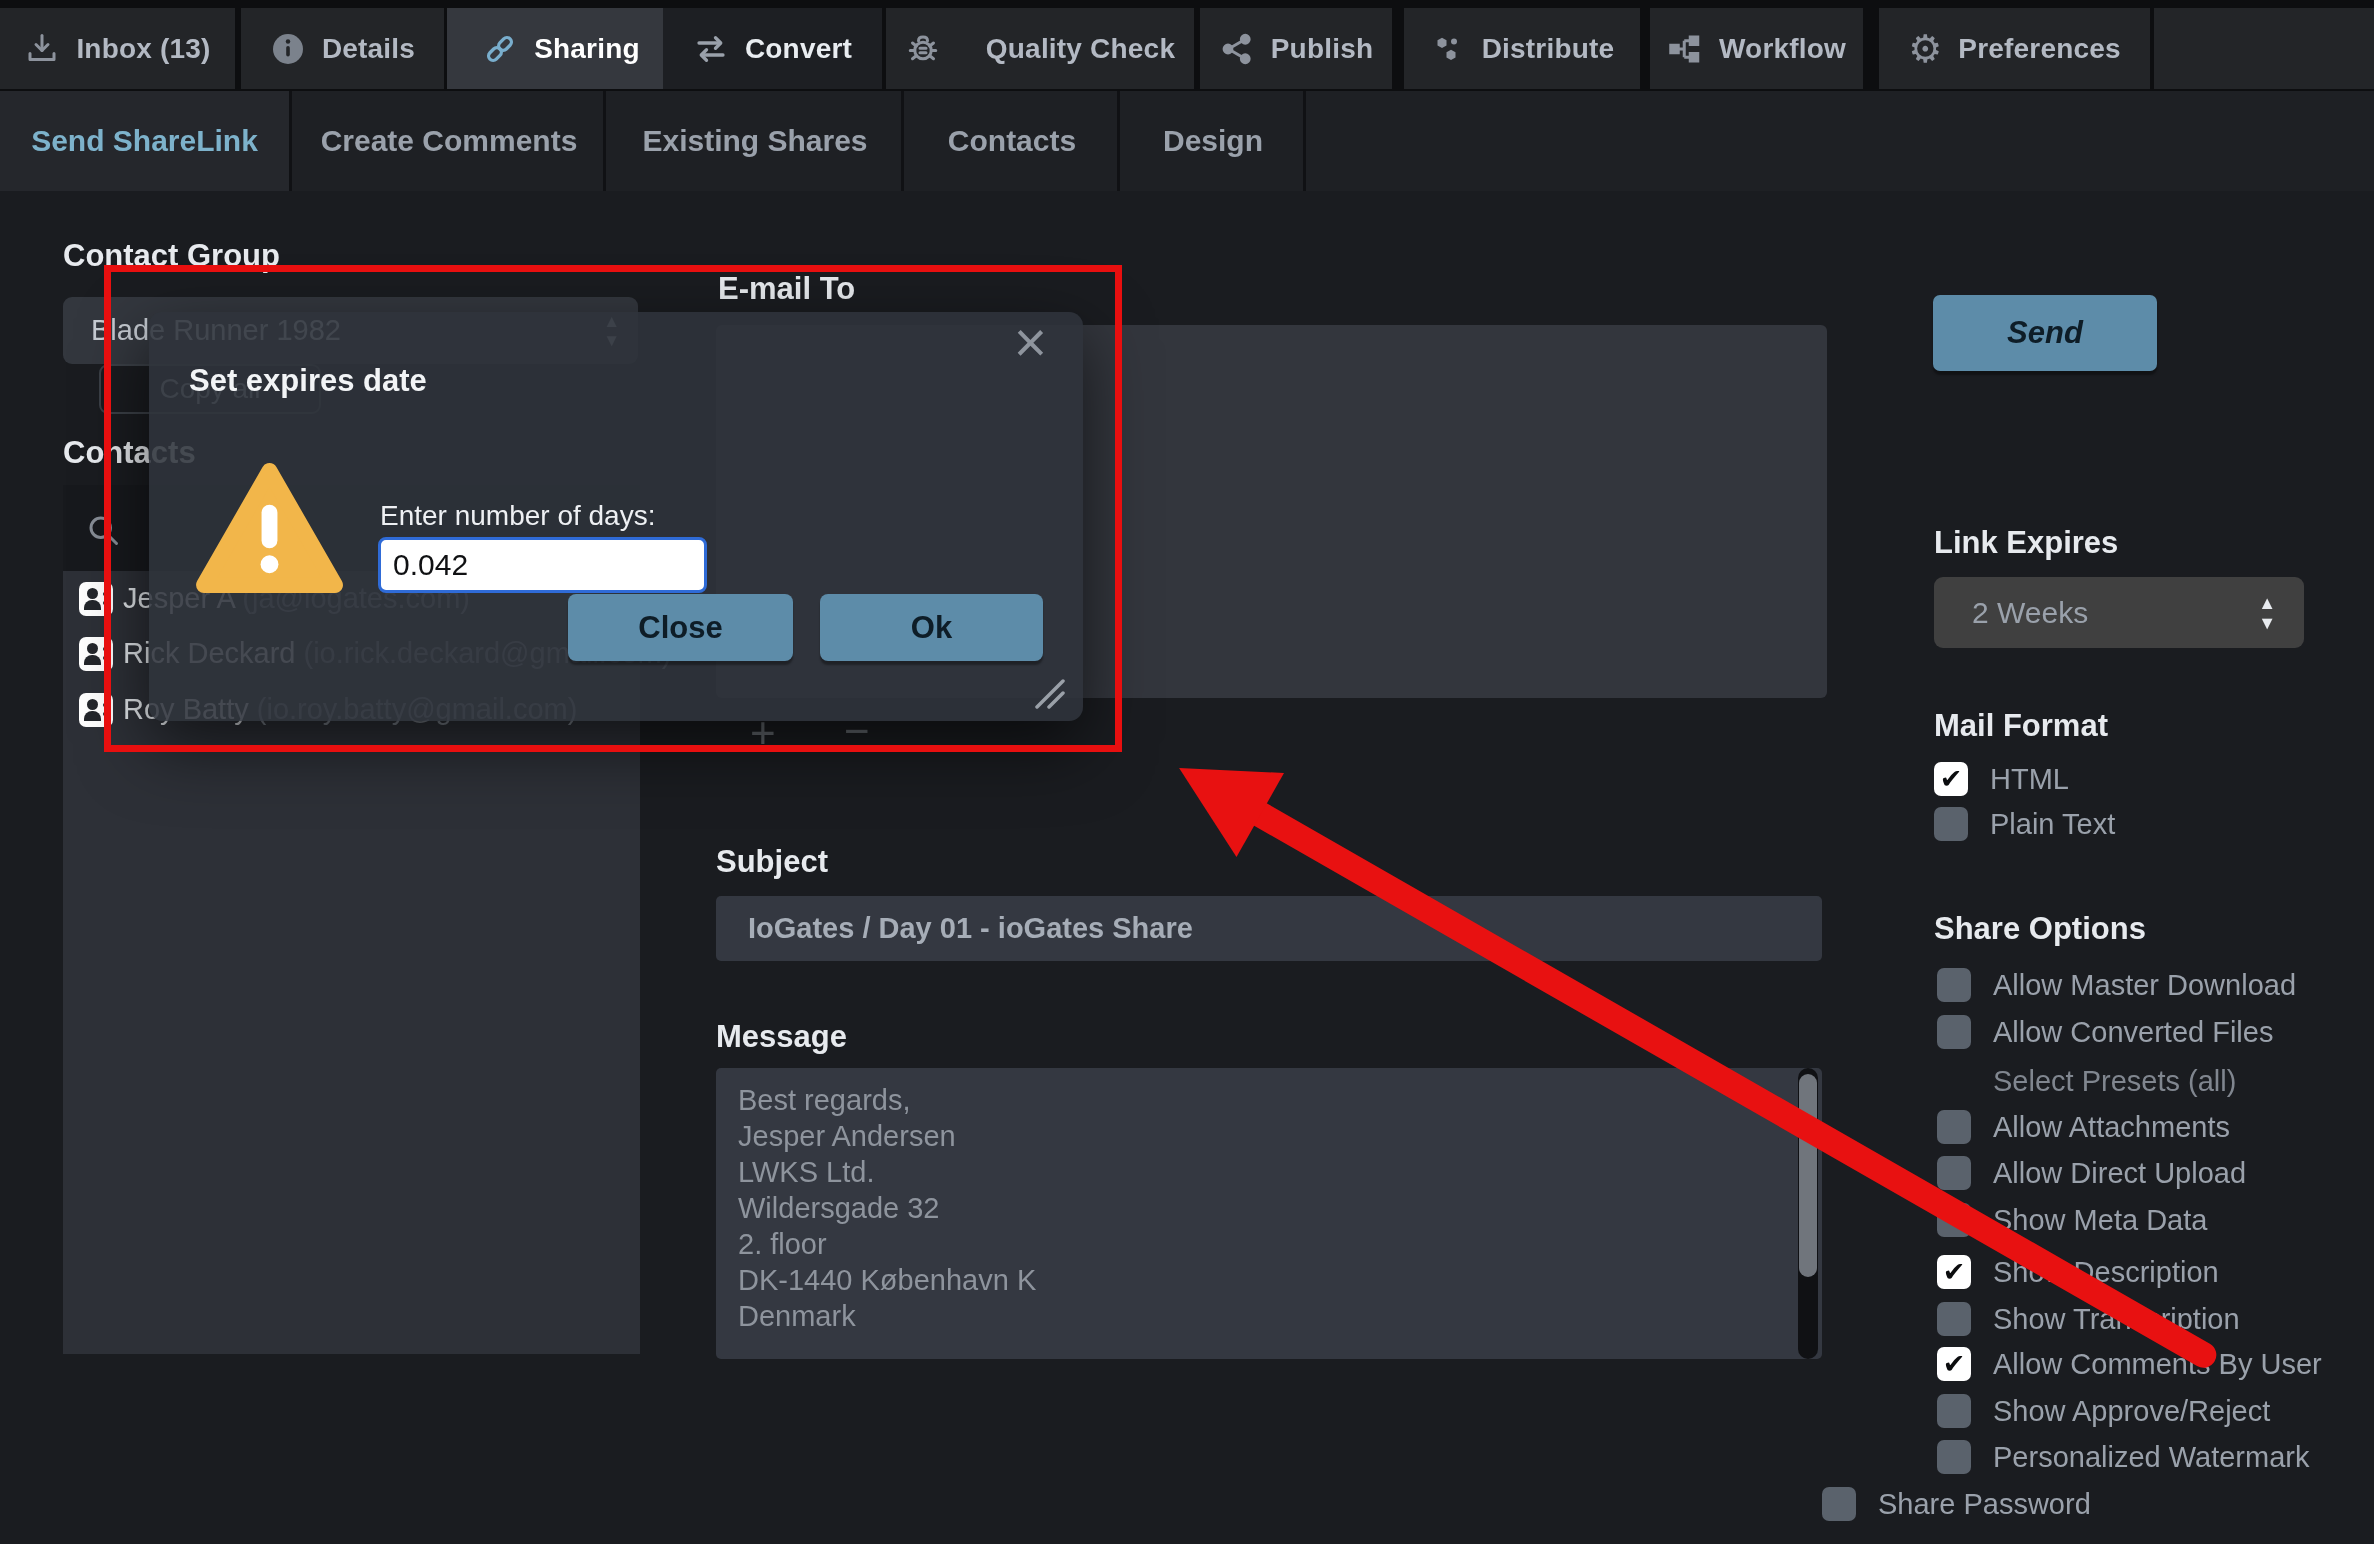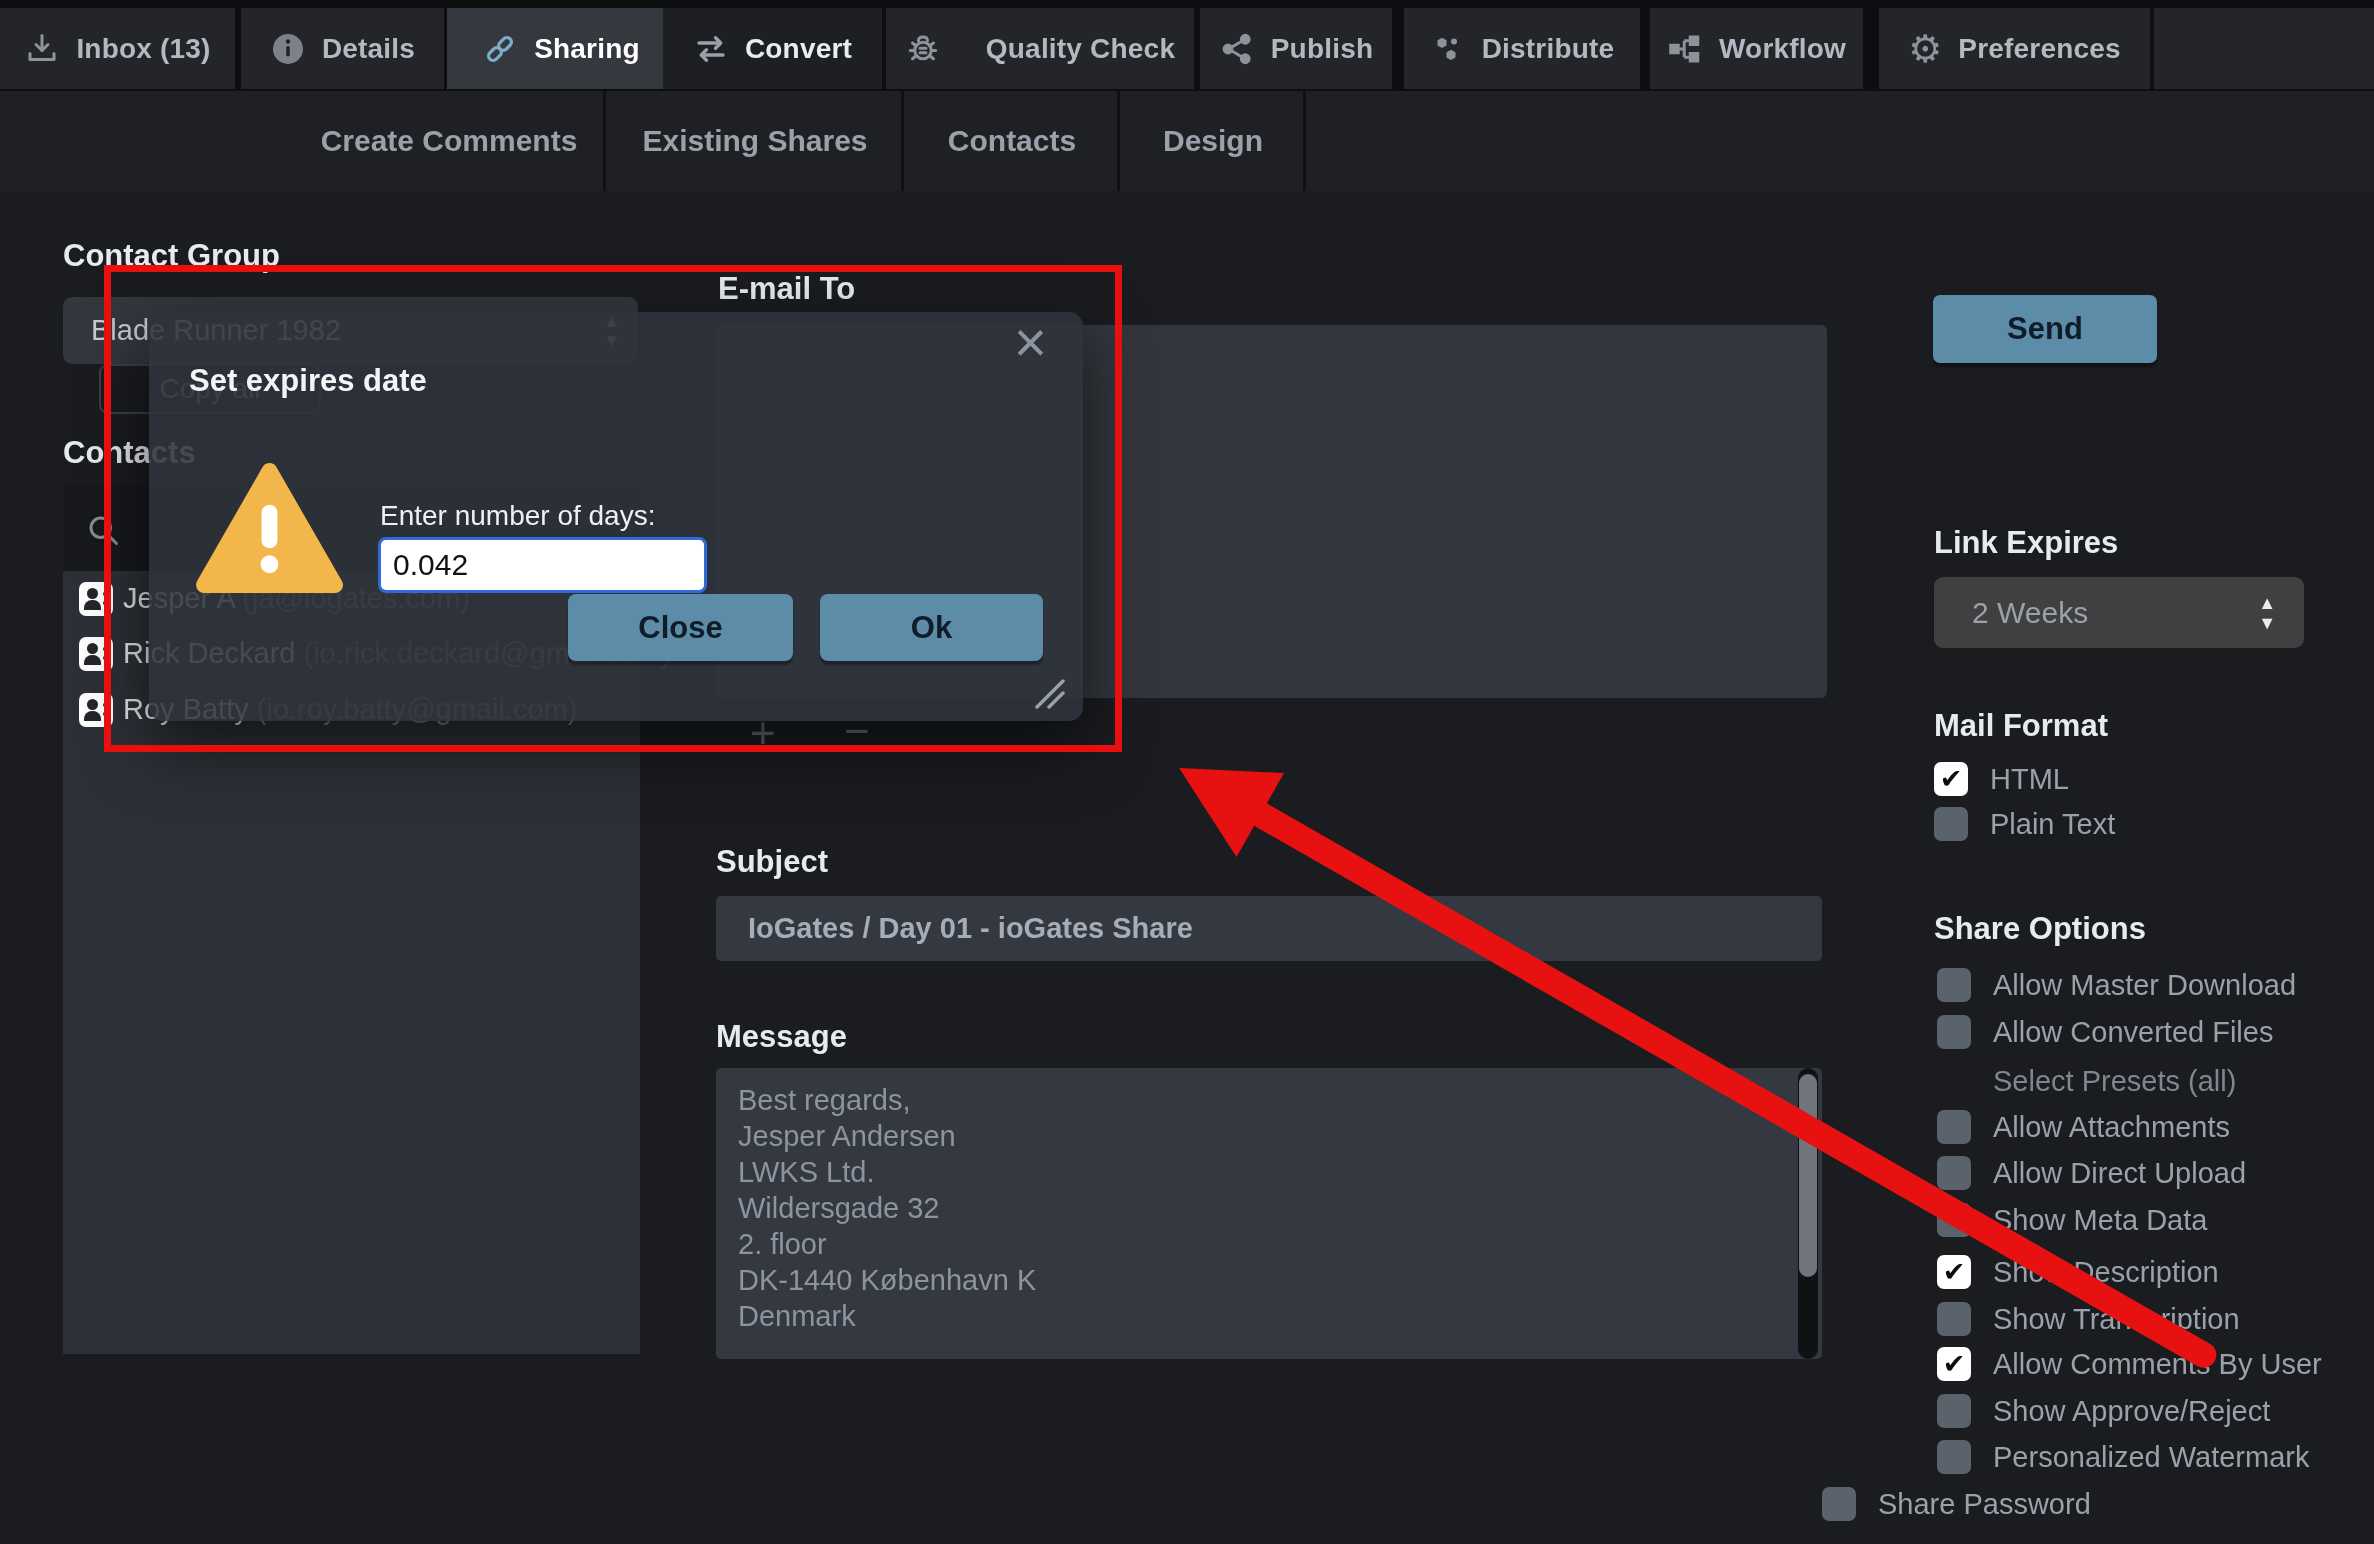--- a/index.html
+++ b/index.html
@@ -159,20 +159,23 @@
       <span class="tablabel">Workflow</span>
     </div>
     <div class="tabblock" style="left:1879px;width:271px;">
       <span class="gearglyph">⚙</span>
       <span class="tablabel">Preferences</span>
     </div>
     <div class="tabblock" style="left:2154px;width:220px;"></div>
   </div>
 
   <div class="abs nav2">
+    <div class="sub active" style="left:0;width:292px;">
+        <span class="sublabel">Send ShareLink</span>
+      </div>
     <div class="sub" style="left:295px;width:311px;">
         <span class="sublabel">Create Comments</span>
       </div>
     <div class="sub" style="left:609px;width:295px;">
         <span class="sublabel">Existing Shares</span>
       </div>
     <div class="sub" style="left:907px;width:213px;">
         <span class="sublabel">Contacts</span>
       </div>
     <div class="sub" style="left:1123px;width:183px;">
@@ -253,21 +256,21 @@
       <div class="msgline">Wildersgade 32</div>
       <div class="msgline">2. floor</div>
       <div class="msgline">DK-1440 København K</div>
       <div class="msgline">Denmark</div>
     </div>
     <div class="msg-scroll">
         <div class="msg-thumb"></div>
       </div>
   </div>
 
-  <div class="abs btn-steel" style="left:1933px;top:295px;width:224px;height:68px;">
+  <div class="abs btn-steel" style="left:1933px;top:295px;width:224px;height:76px;font-style:italic;">
       <span>Send</span>
     </div>
 
   <div class="abs h-label" style="left:1934px;top:525px;">Link Expires</div>
   <div class="abs rp-select">
     <span class="rp-selval">2 Weeks</span>
     <div class="rp-stepper">
         <span>▲</span>
         <span>▼</span>
       </div>

